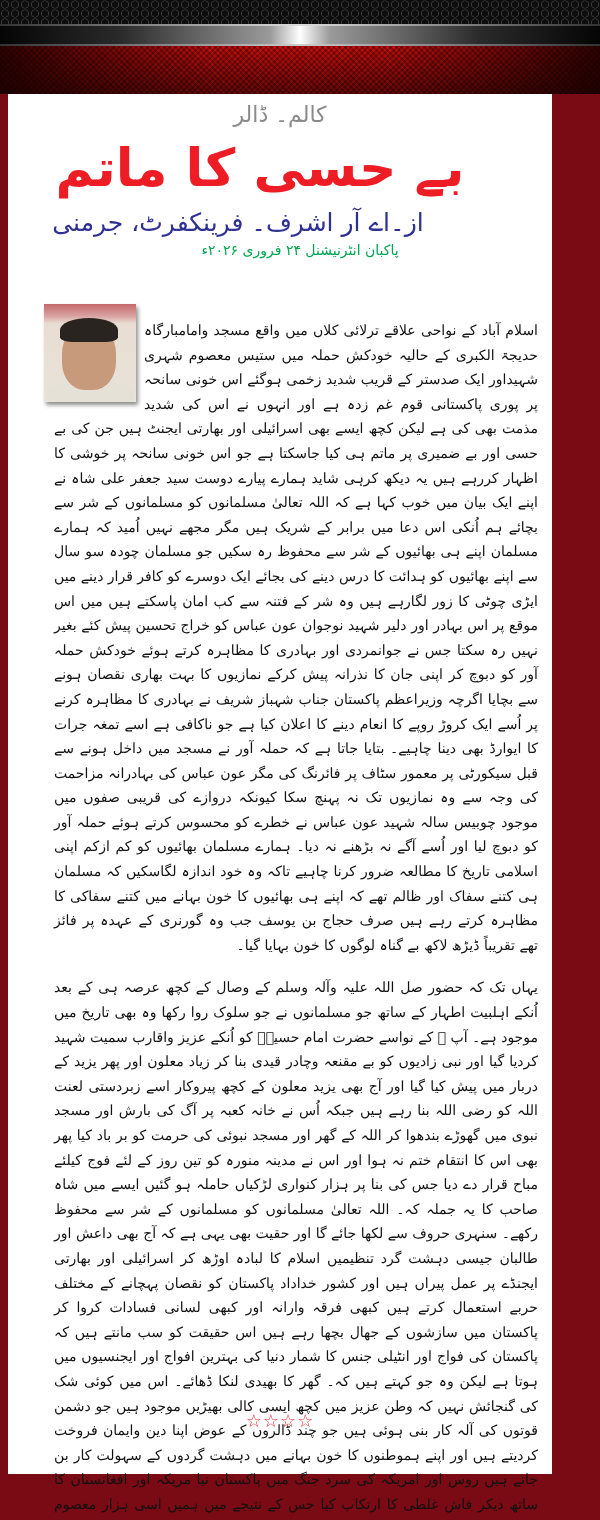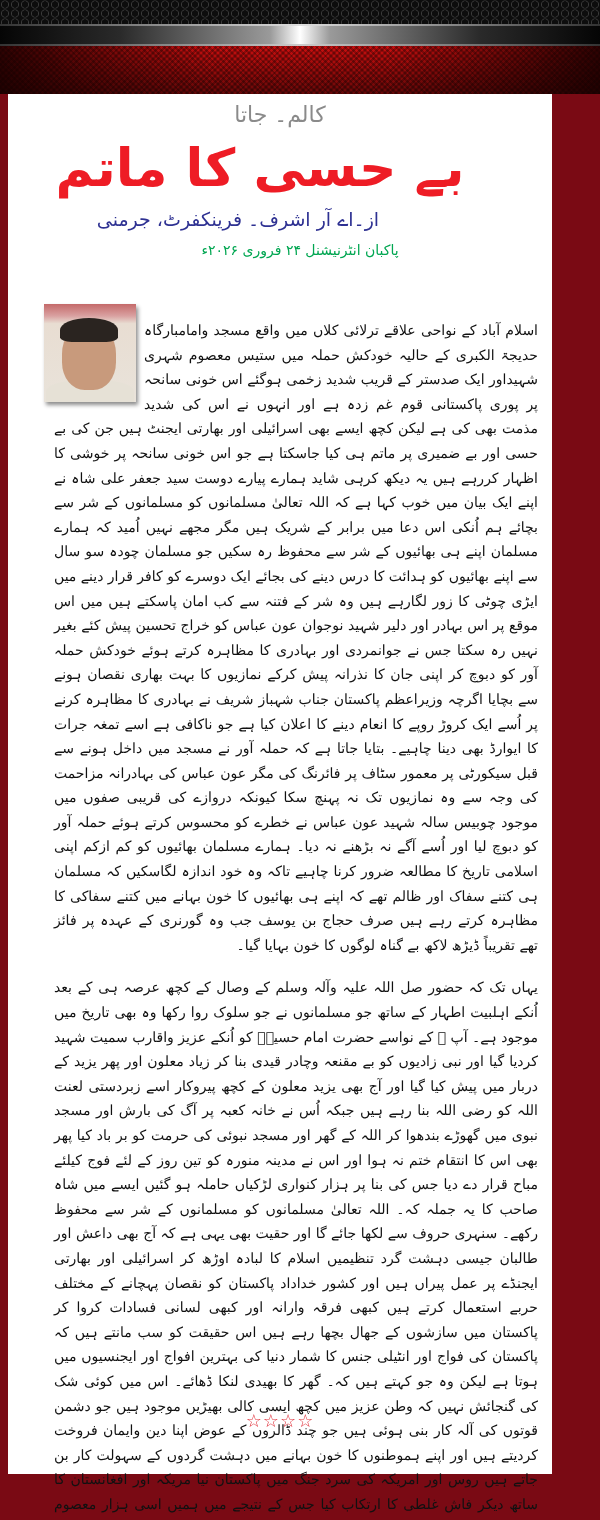--- a/index.html
+++ b/index.html
@@ -17,21 +17,21 @@
     background-color:#b00;
     background-image:
       linear-gradient(90deg, rgba(20,0,0,0.85) 0%, rgba(0,0,0,0) 35%, rgba(0,0,0,0) 65%, rgba(20,0,0,0.85) 100%),
       linear-gradient(180deg, rgba(0,0,0,0.1), rgba(0,0,0,0.55)),
       repeating-linear-gradient(45deg, rgba(0,0,0,0.25) 0 2px, transparent 2px 4px),
       repeating-linear-gradient(-45deg, rgba(0,0,0,0.25) 0 2px, transparent 2px 4px);
     background-color:#e01010; }
   .paper { position:absolute; left:8px; top:94px; width:544px; height:1380px; background:#ffffff; }
   .section-label { position:absolute; top:8px; left:0; width:544px; text-align:center; font-size:22px; color:#8a8a8a; direction:rtl; }
   .headline { position:absolute; top:44px; left:0; width:504px; text-align:center; font-size:52px; font-weight:bold; color:#ee1c25; direction:rtl; }
-  .byline { position:absolute; top:114px; left:0; width:460px; text-align:center; font-size:19px; color:#2e3192; direction:rtl; }
+  .byline { position:absolute; top:114px; left:0; width:460px; text-align:center; font-size:25px; color:#2e3192; direction:rtl; }
   .pubdate { position:absolute; top:148px; left:0; width:584px; text-align:center; font-size:14px; color:#00a651; direction:rtl; }
   .body-text { position:absolute; top:206px; left:28px; width:520px; direction:rtl; text-align:justify; font-family:"DejaVu Serif", serif; font-size:14px; line-height:24.6px; color:#111; }
   .body-text p { margin:18px; text-align-last:right; }
   .photo { float:left; width:92px; height:98px; margin:4px 8px 2px 8px; position:relative;
     background: linear-gradient(180deg,#c46a6a 0%, #d9a0a0 12%, #e8ddd2 20%, #e9e3da 100%);
     box-shadow: 2px 3px 4px rgba(0,0,0,0.45); overflow:hidden; }
   .photo .face { position:absolute; left:18px; top:20px; width:54px; height:66px; border-radius:45% 45% 42% 42%; background:#c89a7c; }
   .photo .hair { position:absolute; left:16px; top:14px; width:58px; height:24px; border-radius:50% 50% 20% 20%; background:#2a2420; }
   .photo .shirt { position:absolute; left:2px; top:76px; width:88px; height:30px; border-radius:40% 40% 0 0; background:#e6e1d6; }
   .stars { position:absolute; top:1316px; left:0; width:544px; text-align:center; font-size:18px; color:#e0303a; letter-spacing:1px; }
@@ -39,21 +39,21 @@
 </head>
 <body>
 
 <div class="banner">
   <div class="mesh"></div>
   <div class="bar"></div>
   <div class="red"></div>
 </div>
 
 <div class="paper">
-  <div class="section-label">کالم۔ جاتا</div>
+  <div class="section-label">کالم۔ ڈالر</div>
   <div class="headline">بے حسی کا ماتم</div>
   <div class="byline">از۔اے آر اشرف۔ فرینکفرٹ، جرمنی</div>
   <div class="pubdate">پاکبان انٹرنیشنل ۲۴ فروری ۲۰۲۶ء</div>
 
   <div class="body-text">
     <div class="photo">
       <div class="shirt"></div>
       <div class="face"></div>
       <div class="hair"></div>
     </div>

